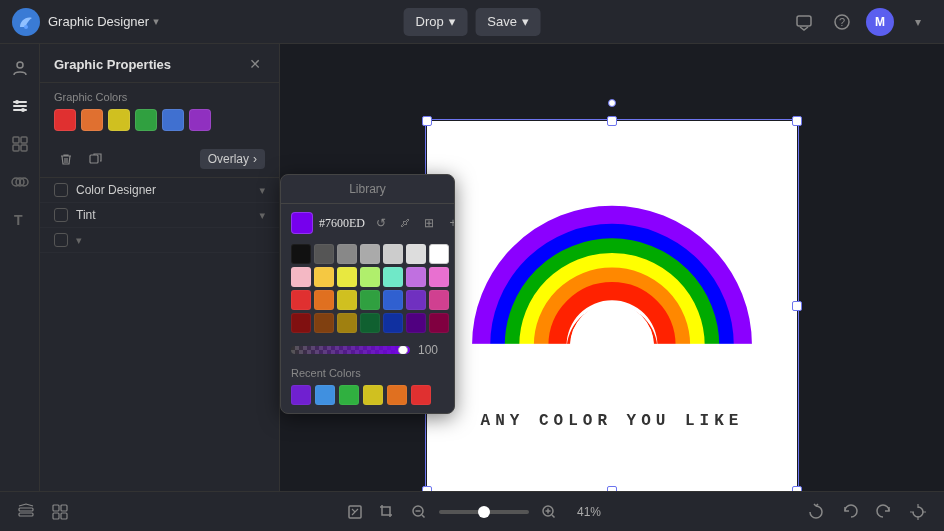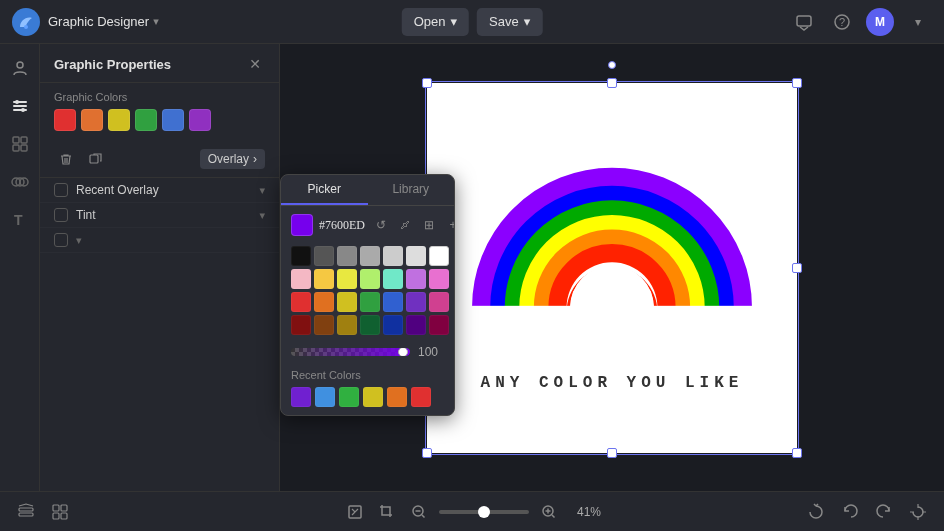--- a/index.html
+++ b/index.html
@@ -370,21 +370,21 @@
       border: 1px solid rgba(255,255,255,0.05);
     }
 
     
     .canvas-area {
       flex: 1;
       background: #1a1c22;
       display: flex;
       flex-direction: column;
       align-items: center;
-      justify-content: center;
+      justify-content: flex-end;
       position: relative;
     }
     .canvas-inner {
       position: relative;
       background: white;
       width: 370px;
       height: 370px;
       display: flex;
       flex-direction: column;
       align-items: center;
@@ -511,21 +511,21 @@
     <svg width="18" height="18" viewBox="0 0 18 18" fill="none">
       <path d="M3 14 C3 8 9 3 15 5 C12 7 9 11 9 14 Z" fill="#90c0ff"></path>
       <circle cx="9" cy="14" r="2" fill="#60a0ff"></circle>
     </svg>
   </div>
   <span class="topbar-app-name">Graphic Designer</span>
   <span class="topbar-chevron">▾</span>
 
   <div class="topbar-center">
     <button class="btn-topbar btn-open">
-      <span>Open</span>
+      <span>Drop</span>
       <span>▾</span>
     </button>
     <button class="btn-topbar btn-save">
       <span>Save</span>
       <span>▾</span>
     </button>
   </div>
 
   <div class="topbar-right">
     <div class="topbar-icon">
@@ -617,36 +617,35 @@
         </svg>
       </div>
       <div class="options-dropdown">
         <span>Overlay</span>
         <span>›</span>
       </div>
     </div>
 
     <div class="effect-row">
       <div class="effect-checkbox"></div>
-      <span class="effect-label">Recent Overlay</span>
+      <span class="effect-label">Color Designer</span>
       <span class="effect-expand">▾</span>
     </div>
     <div class="effect-row">
       <div class="effect-checkbox"></div>
       <span class="effect-label">Tint</span>
       <span class="effect-expand">▾</span>
     </div>
     <div class="effect-row">
       <div class="effect-checkbox"></div>
       <span class="effect-expand">▾</span>
     </div>
 
     <div class="color-picker-popup">
       <div class="picker-tabs">
-        <div class="picker-tab active">Picker</div>
         <div class="picker-tab">Library</div>
       </div>
       <div class="picker-color-input">
         <div class="color-preview-box"></div>
         <span class="hex-value">#7600ED</span>
         <div class="picker-icons">
           <div class="picker-icon-btn">↺</div>
           <div class="picker-icon-btn">
             <svg width="12" height="12" viewBox="0 0 12 12" fill="none">
               <path d="M9 2 L10 3 L7 6 L8 7 L7 8 L6 7 L3 10 L2 9 L5 6 L4 5 L5 4 L6 5 Z" stroke="#888" stroke-width="0.8" fill="none"></path>

